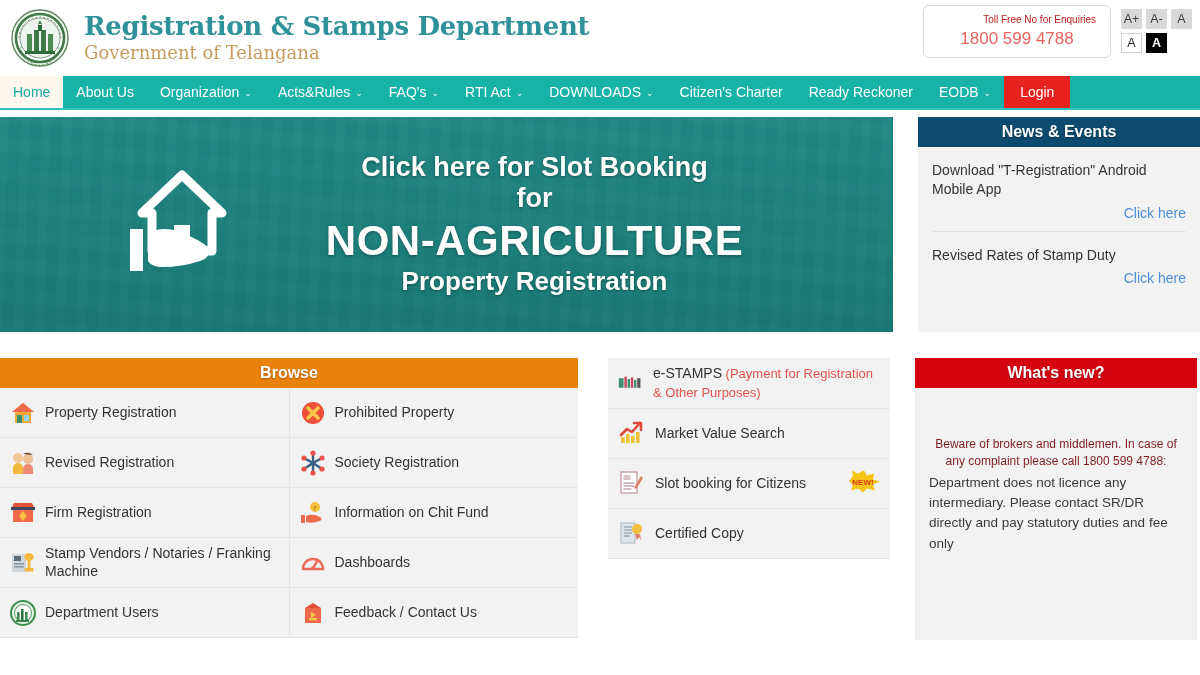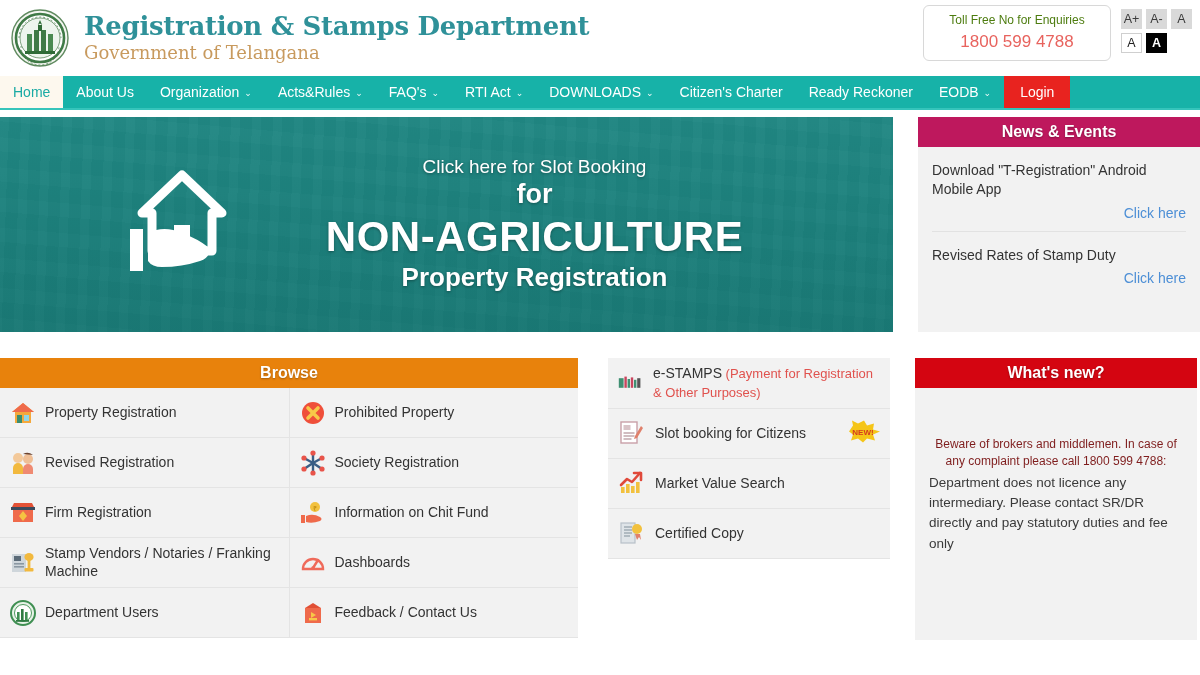--- a/index.html
+++ b/index.html
@@ -43,21 +43,21 @@
     position: absolute; right: 8px; top: 5px;
     display: flex; align-items: flex-start; gap: 10px;
   }
   .tollfree {
     border: 1px solid #d8d8d8; border-radius: 6px;
     padding: 7px 14px 8px 14px;
     text-align: center;
     background: #fff;
     min-width: 188px;
   }
-  .tollfree-label { font-size: 12px; color: #4d7c0f; line-height: 1.3; }
+  .tollfree-label { font-size: 10px; color: #b91c1c; line-height: 1.3; text-align: right; }
   .tollfree-number {
     font-size: 17px; color: #e8635e;
     margin-top: 2px; line-height: 1.25;
   }
   .a11y { display: flex; flex-direction: column; gap: 4px; padding-top: 4px; }
   .a11y-row { display: flex; gap: 4px; }
   .a11y-btn {
     width: 21px; height: 20px;
     background: #d9d9d9; color: #3a3a3a;
     font-size: 12.5px;
@@ -115,40 +115,40 @@
   .hero-inner {
     position: relative; height: 100%;
     display: flex; align-items: center;
   }
   .hero-icon { margin-left: 128px; flex: none; }
   .hero-text {
     flex: 1; text-align: center; color: #fff;
     text-shadow: 0 1px 3px rgba(0,0,0,.35);
     padding-right: 60px;
   }
-  .hero-l1 { font-size: 19px; font-weight: normal; line-height: 1.18; }
+  .hero-l1 { font-size: 27px; font-weight: bold; line-height: 1.18; }
   .hero-l2 { font-size: 27px; font-weight: bold; line-height: 1.18; }
   .hero-l3 {
     font-size: 42px; font-weight: bold;
     letter-spacing: .5px; line-height: 1.12; margin-top: 2px;
   }
   .hero-l4 { font-size: 26px; font-weight: bold; line-height: 1.2; margin-top: 2px; }
 
   
   .panel { background: #f2f2f2; }
   .panel-head {
     height: 30px; display: flex; align-items: center; justify-content: center;
     color: #ffffff; font-size: 16px; font-weight: bold;
     text-shadow: 0 1px 2px rgba(0,0,0,.3);
   }
   .news-panel {
     width: 282px; margin-left: 25px; flex: none;
     height: 215px; overflow: hidden;
   }
-  .news-head { background: #be185d; }
+  .news-head { background: #0c4a6e; }
   .news-body { padding: 0 14px; }
   .news-item { padding: 14px 0 10px 0; }
   .news-item + .news-item { border-top: 1px solid #e2e2e2; }
   .news-text { font-size: 14px; color: #333; line-height: 1.38; }
   .news-link {
     display: block; text-align: right;
     font-size: 14px; color: #4d8fd6; margin-top: 5px; cursor: pointer;
   }
 
   
@@ -470,52 +470,52 @@
               <rect x="16" y="4" width="3" height="13" fill="#c8455e"></rect>
               <rect x="20" y="7" width="3" height="10" fill="#3f8f72"></rect>
               <rect x="24" y="5" width="4" height="12" fill="#555"></rect>
             </svg>
           </span>
           <span class="lbl"><span>e-STAMPS</span><span class="svc-sub"> (Payment for Registration &amp; Other Purposes)</span></span>
         </div>
         <div class="svc-item">
           <span style="flex: 0 0 auto; display: flex;">
             <svg class="icon" viewBox="0 0 26 26">
+              <rect x="3" y="17" width="3.6" height="6" fill="#f2c13e"></rect>
+              <rect x="8" y="14" width="3.6" height="9" fill="#f2c13e"></rect>
+              <rect x="13" y="16" width="3.6" height="7" fill="#f2c13e"></rect>
+              <rect x="18" y="12" width="3.6" height="11" fill="#f2c13e"></rect>
+              <path d="M3 15 L9 9 L14 12 L22 3" fill="none" stroke="#e0493a" stroke-width="2.6" stroke-linecap="round" stroke-linejoin="round"></path>
+              <path d="M16 3 h7 v7" fill="none" stroke="#e0493a" stroke-width="2.6" stroke-linecap="round" stroke-linejoin="round"></path>
+            </svg>
+          </span>
+          <span class="lbl"><span>Market Value Search</span></span>
+        </div>
+        <div class="svc-item">
+          <span style="flex: 0 0 auto; display: flex;">
+            <svg class="icon" viewBox="0 0 26 26">
               <rect x="3" y="2" width="16" height="21" fill="#ffffff" stroke="#c9a0a8" stroke-width="1.4"></rect>
               <rect x="5.5" y="5" width="7" height="5" fill="#d9c3c7"></rect>
               <g stroke="#b99aa0" stroke-width="1.3">
                 <path d="M5.5 13 h11"></path>
                 <path d="M5.5 16 h11"></path>
                 <path d="M5.5 19 h8"></path>
               </g>
               <path d="M17 16 L23 6 L25 8 L19 18 L16 19z" fill="#e0806b"></path>
             </svg>
           </span>
           <span class="lbl"><span>Slot booking for Citizens</span></span>
           <span class="new-badge"><svg width="34" height="24" viewBox="0 0 34 24">
               <path d="M2 12 L6 6 L5 1 L11 4 L17 1 L20 6 L27 4 L26 10 L33 12 L26 15 L28 21 L20 19 L16 23 L11 19 L4 21 L6 15z" fill="#f5c518"></path>
               <text x="16" y="15" font-size="8" font-weight="bold" text-anchor="middle" fill="#d43b1e" font-family="sans-serif">NEW!</text>
             </svg></span>
         </div>
         <div class="svc-item">
           <span style="flex: 0 0 auto; display: flex;">
             <svg class="icon" viewBox="0 0 26 26">
-              <rect x="3" y="17" width="3.6" height="6" fill="#f2c13e"></rect>
-              <rect x="8" y="14" width="3.6" height="9" fill="#f2c13e"></rect>
-              <rect x="13" y="16" width="3.6" height="7" fill="#f2c13e"></rect>
-              <rect x="18" y="12" width="3.6" height="11" fill="#f2c13e"></rect>
-              <path d="M3 15 L9 9 L14 12 L22 3" fill="none" stroke="#e0493a" stroke-width="2.6" stroke-linecap="round" stroke-linejoin="round"></path>
-              <path d="M16 3 h7 v7" fill="none" stroke="#e0493a" stroke-width="2.6" stroke-linecap="round" stroke-linejoin="round"></path>
-            </svg>
-          </span>
-          <span class="lbl"><span>Market Value Search</span></span>
-        </div>
-        <div class="svc-item">
-          <span style="flex: 0 0 auto; display: flex;">
-            <svg class="icon" viewBox="0 0 26 26">
               <rect x="3" y="3" width="14" height="20" fill="#dfe4e8" stroke="#b8c0c8" stroke-width="1.2"></rect>
               <g stroke="#97a2ac" stroke-width="1.3">
                 <path d="M6 7 h8"></path>
                 <path d="M6 10 h8"></path>
                 <path d="M6 13 h8"></path>
                 <path d="M6 16 h6"></path>
               </g>
               <circle cx="19" cy="9" r="5" fill="#f2c13e"></circle>
               <path d="M17 14 l2 6 2 -3 2 3 -1 -6" fill="#e0806b"></path>
             </svg>

